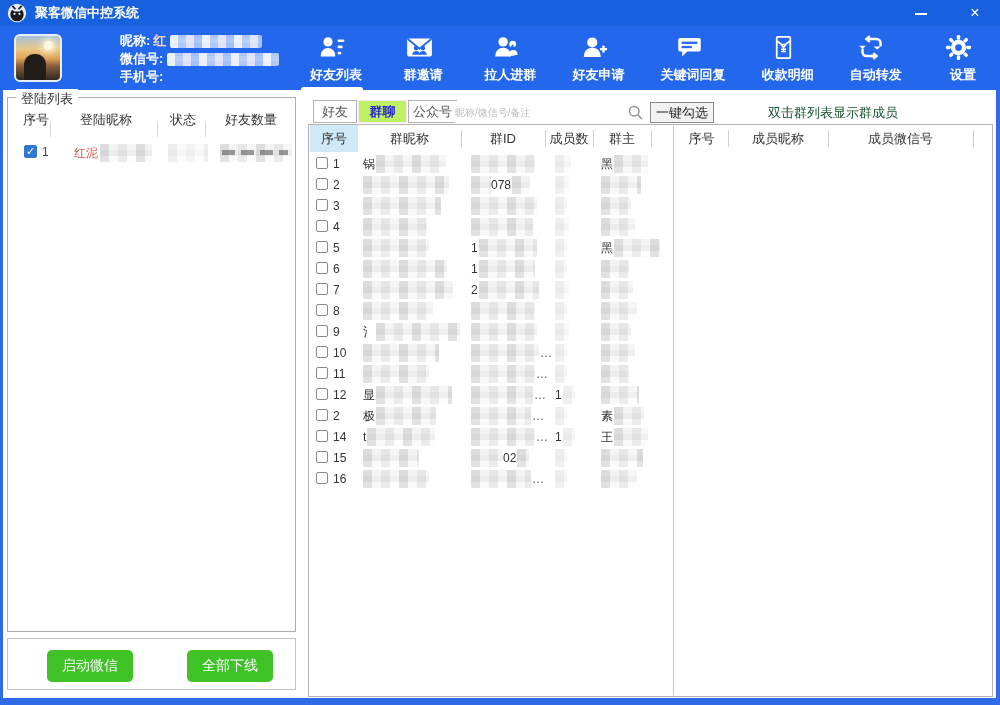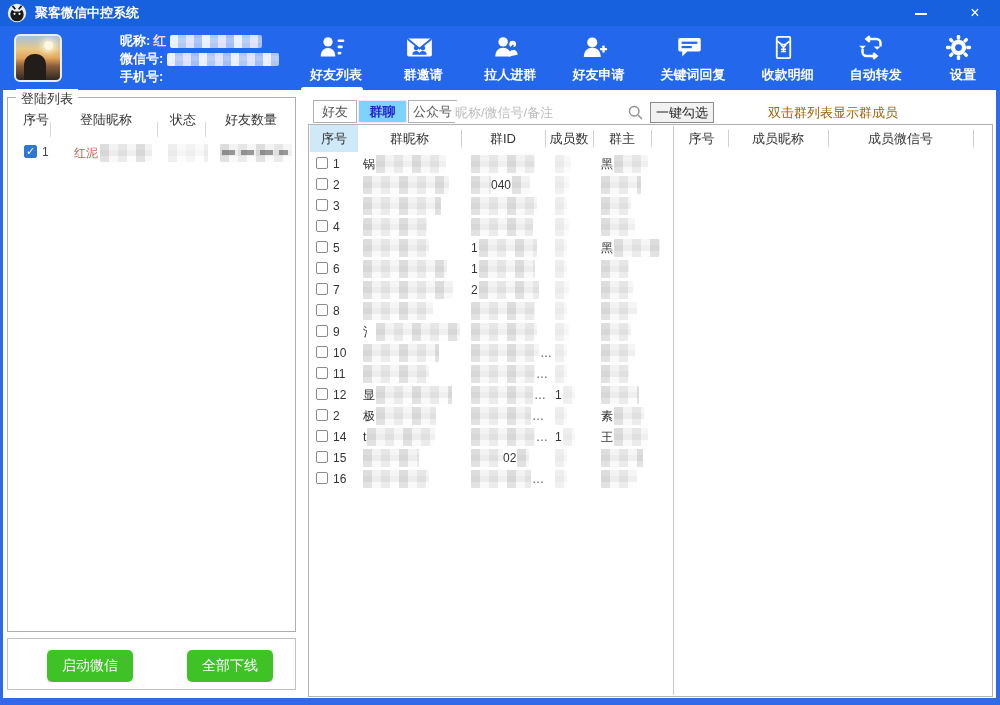--- a/index.html
+++ b/index.html
@@ -60,26 +60,26 @@
     background:repeating-linear-gradient(90deg,rgba(80,80,80,.55) 0 13px,transparent 13px 19px); }
 
   .btn-box { position:absolute; left:7px; top:638px; width:289px; height:52px; border:1px solid #c3c3c3; }
   .green-btn { position:absolute; top:11px; height:32px; background:#3ec226; color:#fff; border:none; border-radius:5px; font-size:14px; font-family:inherit; padding:0 14px; cursor:default; }
   .gb-start { left:39px; width:86px; }
   .gb-off { left:179px; width:86px; }
 
   
   .tabs-row { position:absolute; left:308px; top:100px; height:24px; }
   .tab { position:absolute; top:0; height:23px; line-height:21px; text-align:center; font-size:13px; color:#555; background:#fff; border:1px solid #b1b1b1; cursor:default; }
-  .tab.active { background:#7dd3fc; border-color:#f8e6f8; color:#2424cf; font-weight:bold; }
-  .search-input { position:absolute; left:455px; top:101px; width:170px; height:22px; border:none; outline:none; font-size:13px; font-family:inherit; color:#4c1d95; }
+  .tab.active { background:#bef264; border-color:#f8e6f8; color:#2424cf; font-weight:bold; }
+  .search-input { position:absolute; left:455px; top:101px; width:170px; height:22px; border:none; outline:none; font-size:10px; font-family:inherit; color:#4c1d95; }
   .search-input::placeholder { color:#bcbcbc; }
   .mag { position:absolute; left:627px; top:104px; width:17px; height:17px; }
   .btn-selectall { position:absolute; left:650px; top:102px; width:64px; height:21px; background:#f2f2f2; border:1px solid #8a8a8a; font-size:13px; font-family:inherit; color:#222; cursor:default; }
-  .hint-link { position:absolute; left:768px; top:104px; color:#a16207; font-size:13px; cursor:default; }
+  .hint-link { position:absolute; left:768px; top:104px; color:#14532d; font-size:13px; cursor:default; }
 
   
   .main-box { position:absolute; left:308px; top:124px; width:685px; height:573px; border:1px solid #b2b2b2; background:#fff; overflow:hidden; }
   .g-head { position:absolute; top:0; left:0; right:0; height:27px; }
   .g-col { position:absolute; top:0; height:27px; line-height:27px; text-align:center; color:#333; font-size:13px; }
   .g-col.seq-hl { background:#cfe9f9; }
   .g-div { position:absolute; top:5px; width:1px; height:17px; background:#cfcfcf; }
   .v-split { position:absolute; left:364px; top:1px; width:1px; bottom:1px; background:#c8c8c8; }
   .g-rows { position:absolute; top:29px; left:0; right:0; }
   .g-row { position:relative; height:21px; }
@@ -276,21 +276,21 @@
           <span class="c-idx">1</span>
           <span class="c-name"><span class="frag">锅</span><span class="mz" style="width: 70px;"></span></span>
           <span class="c-id"><span class="mz" style="width: 64px;"></span></span>
           <span class="c-cnt"><span class="mz lt" style="width: 16px;"></span></span>
           <span class="c-own"><span class="frag">黑</span><span class="mz" style="width: 34px;"></span></span>
         </div>
         <div class="g-row">
           <div class="chk"></div>
           <span class="c-idx">2</span>
           <span class="c-name"><span class="mz" style="width: 86px;"></span></span>
-          <span class="c-id"><span class="mz" style="width: 20px;"></span><span class="frag">040</span><span class="mz" style="width: 18px;"></span></span>
+          <span class="c-id"><span class="mz" style="width: 20px;"></span><span class="frag">078</span><span class="mz" style="width: 18px;"></span></span>
           <span class="c-cnt"><span class="mz lt" style="width: 14px;"></span></span>
           <span class="c-own"><span class="mz" style="width: 40px;"></span></span>
         </div>
         <div class="g-row">
           <div class="chk"></div>
           <span class="c-idx">3</span>
           <span class="c-name"><span class="mz" style="width: 78px;"></span></span>
           <span class="c-id"><span class="mz" style="width: 66px;"></span></span>
           <span class="c-cnt"><span class="mz lt" style="width: 12px;"></span></span>
           <span class="c-own"><span class="mz" style="width: 30px;"></span></span>

